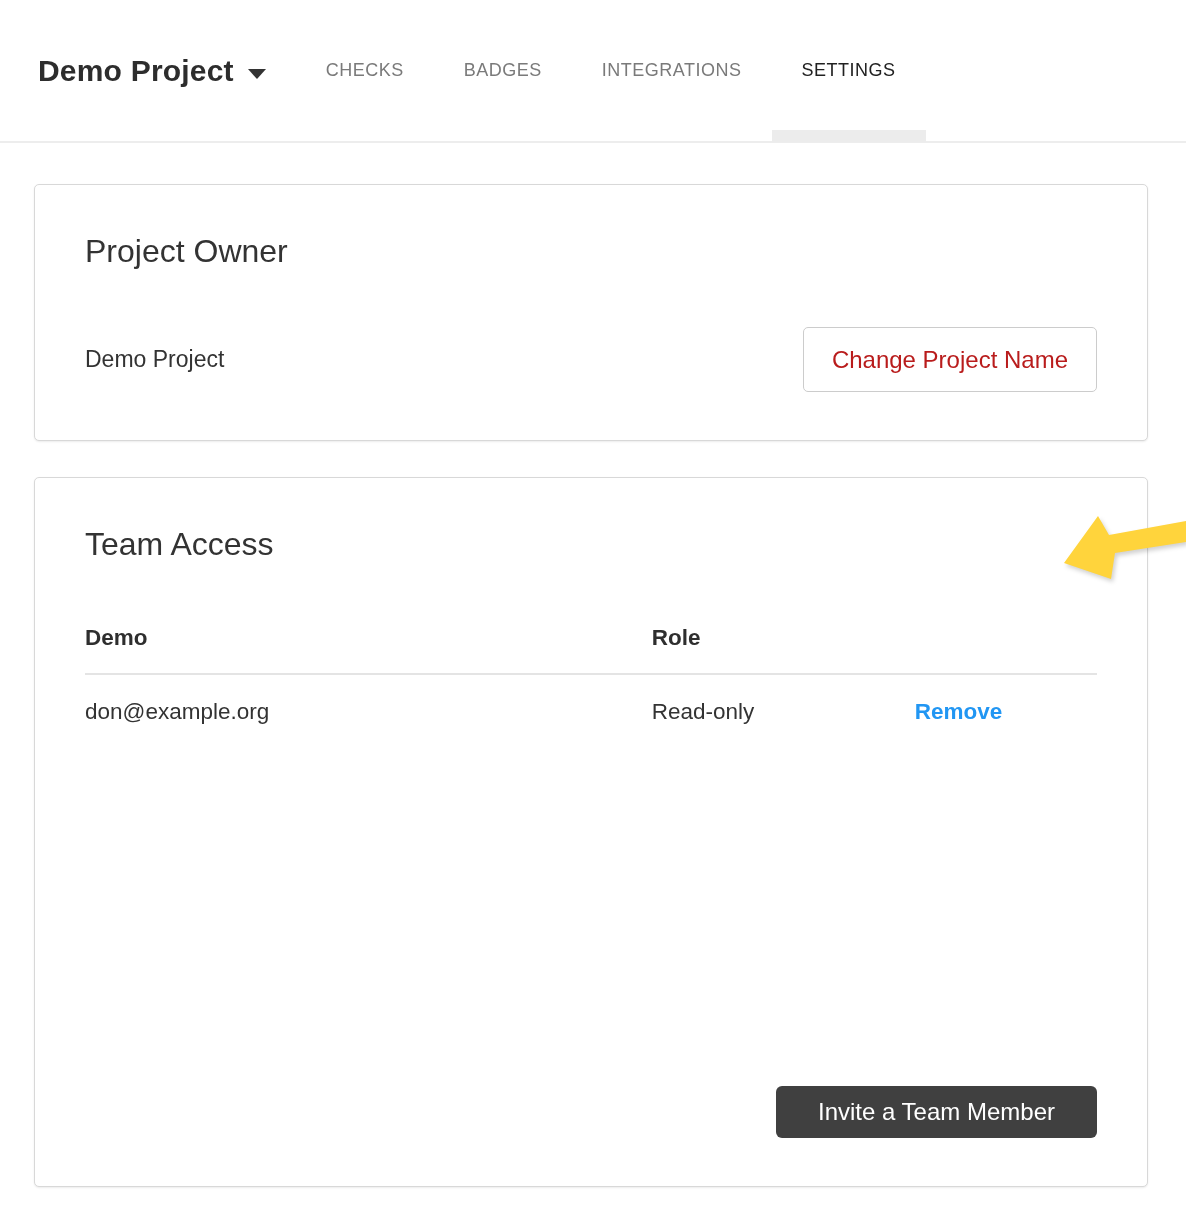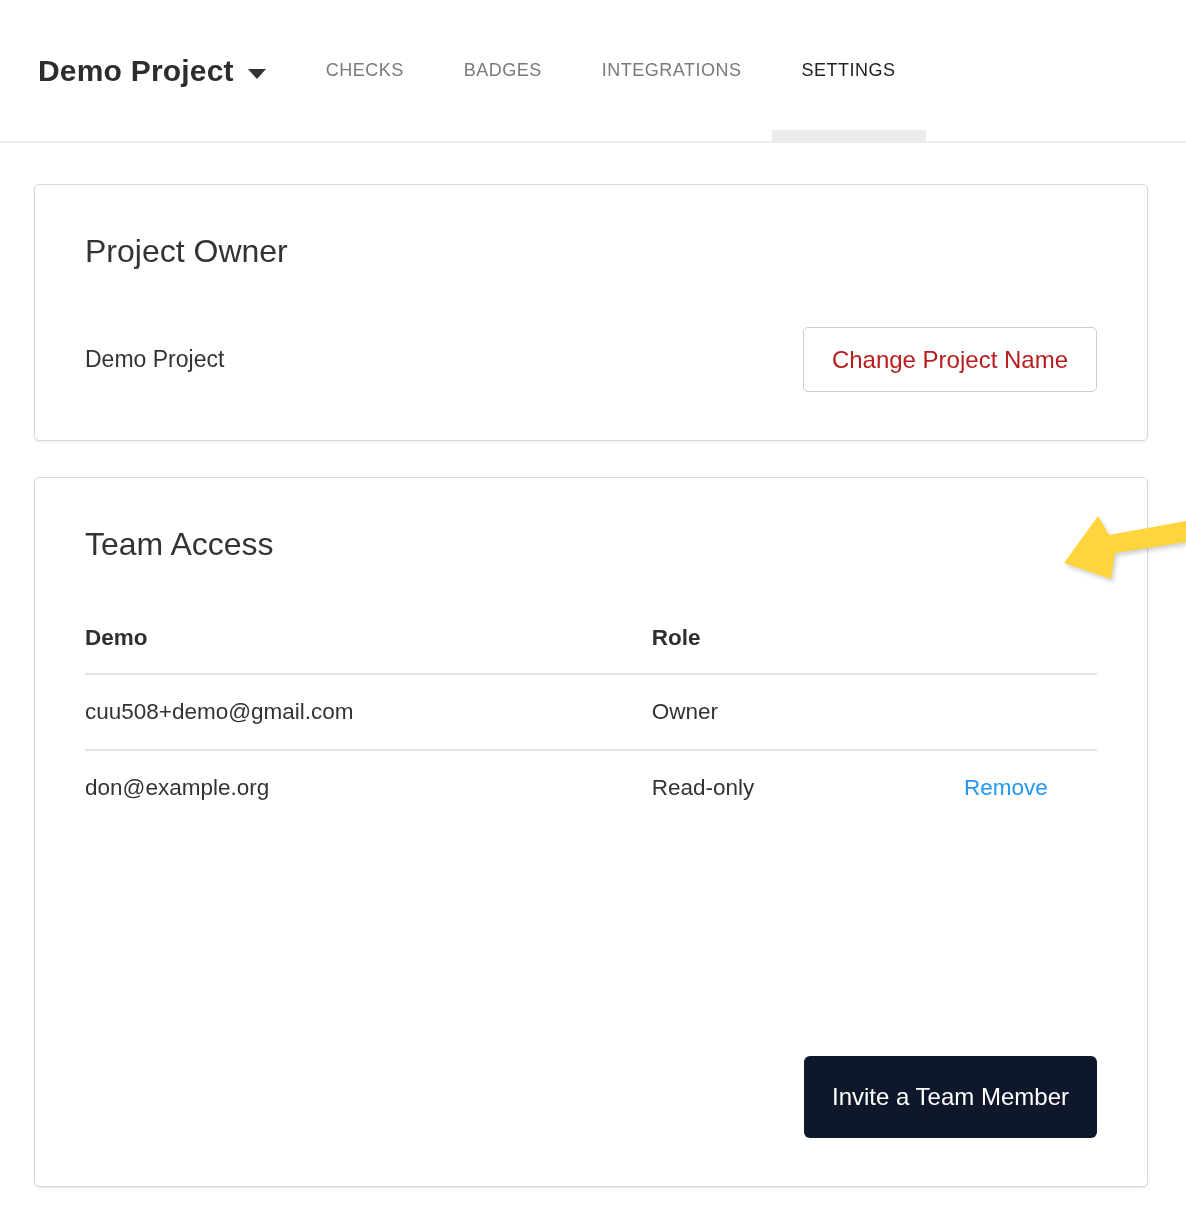--- a/index.html
+++ b/index.html
@@ -120,41 +120,41 @@
     padding:12px 0 22px 0;
   }
   .team-table td {
     padding:24px 0;
     border-top:2px solid #e4e4e4;
     color:#333;
   }
   .col-email { width:56%; }
   .col-role  { width:26%; }
   .col-action{ width:18%; }
-  .action-cell { text-align:center; }
+  .action-cell { text-align:left;font-weight:bold; }
   .remove-link {
     color:#2196f3;
     text-decoration:none;
     cursor:pointer;
   }
 
   .invite-row {
     margin-top:auto;
     display:flex;
     justify-content:flex-end;
   }
   .btn-success {
     font-family:"Liberation Sans", sans-serif;
     font-size:24px;
     color:#ffffff;
-    background:#0f172a;
+    background:#404040;
     border:none;
     border-radius:6px;
-    height:82px;
-    padding:0 28px;
+    height:52px;
+    padding:0 42px;
     display:flex;
     align-items:center;
     cursor:pointer;
   }
 
   
   .arrow-annotation {
     position:absolute;
     top:504px;
     right:0;
@@ -197,25 +197,20 @@
     <table class="team-table">
       <thead>
         <tr>
           <th class="col-email">Demo</th>
           <th class="col-role">Role</th>
           <th class="col-action"></th>
         </tr>
       </thead>
       <tbody>
         <tr>
-          <td>cuu508+demo@gmail.com</td>
-          <td>Owner</td>
-          <td class="action-cell"></td>
-        </tr>
-        <tr>
           <td>don@example.org</td>
           <td>Read-only</td>
           <td class="action-cell">
             <a class="remove-link" href="#">Remove</a>
           </td>
         </tr>
       </tbody>
     </table>
 
     <div class="invite-row">

